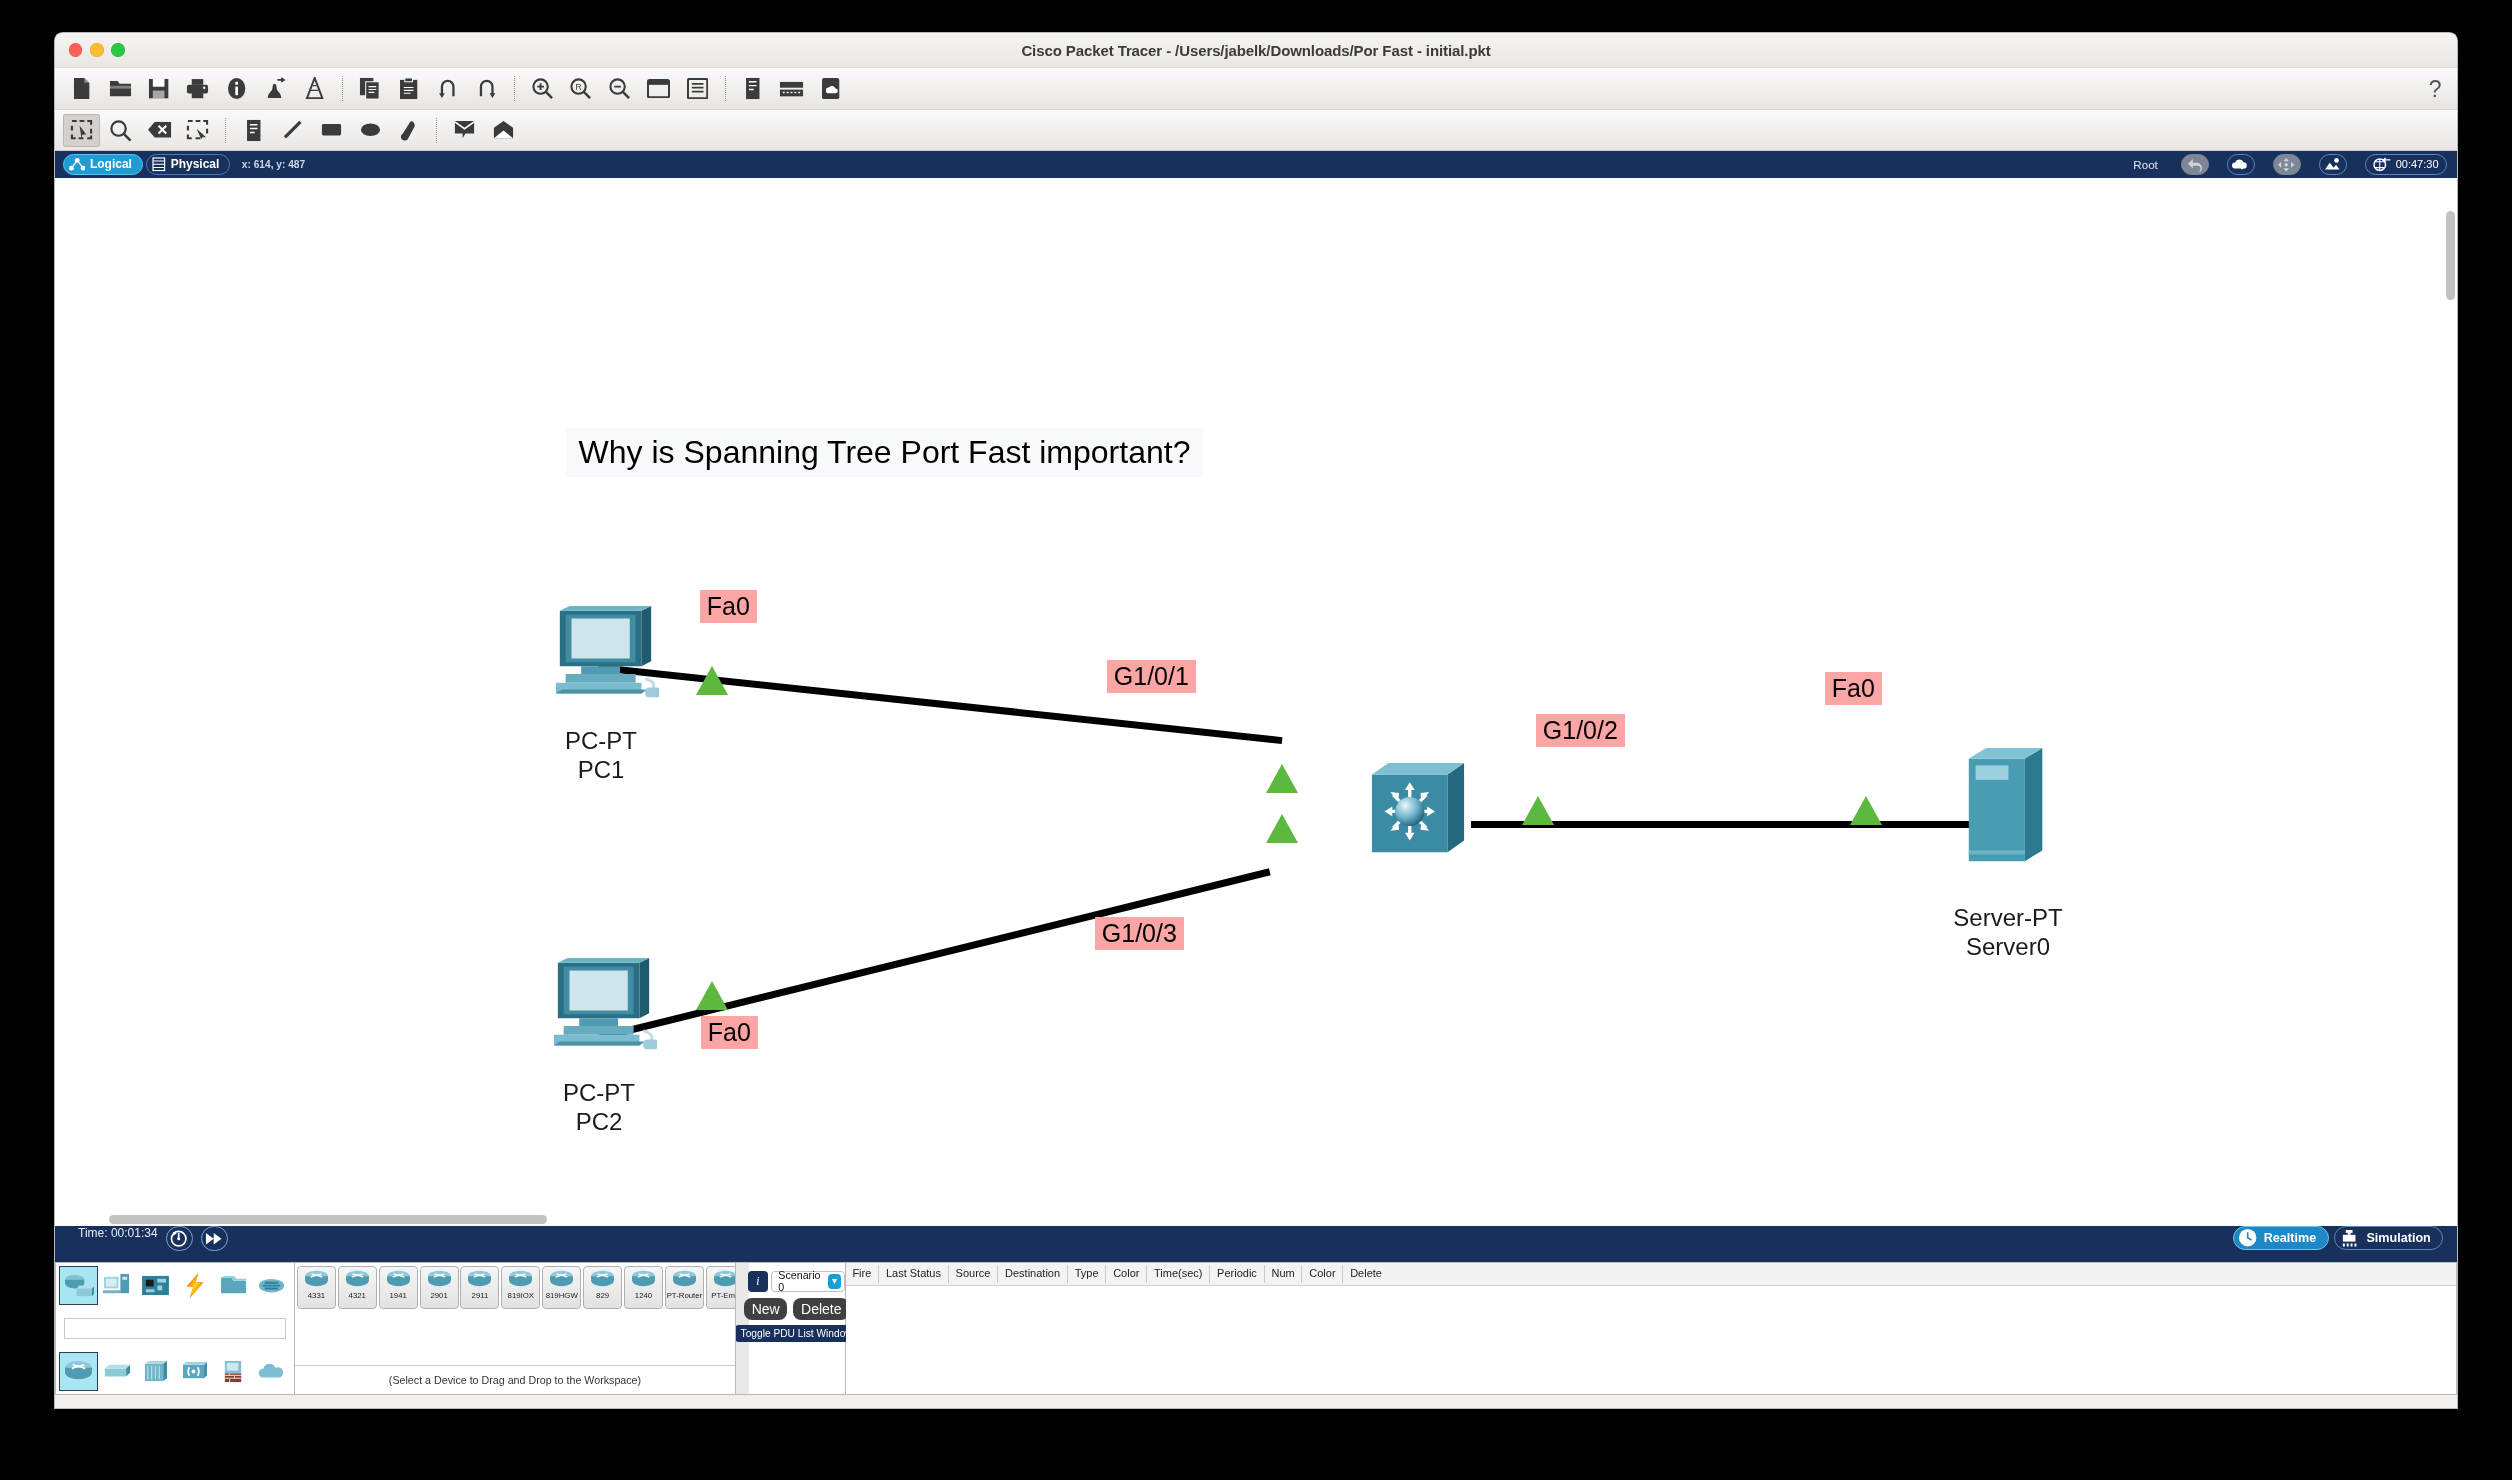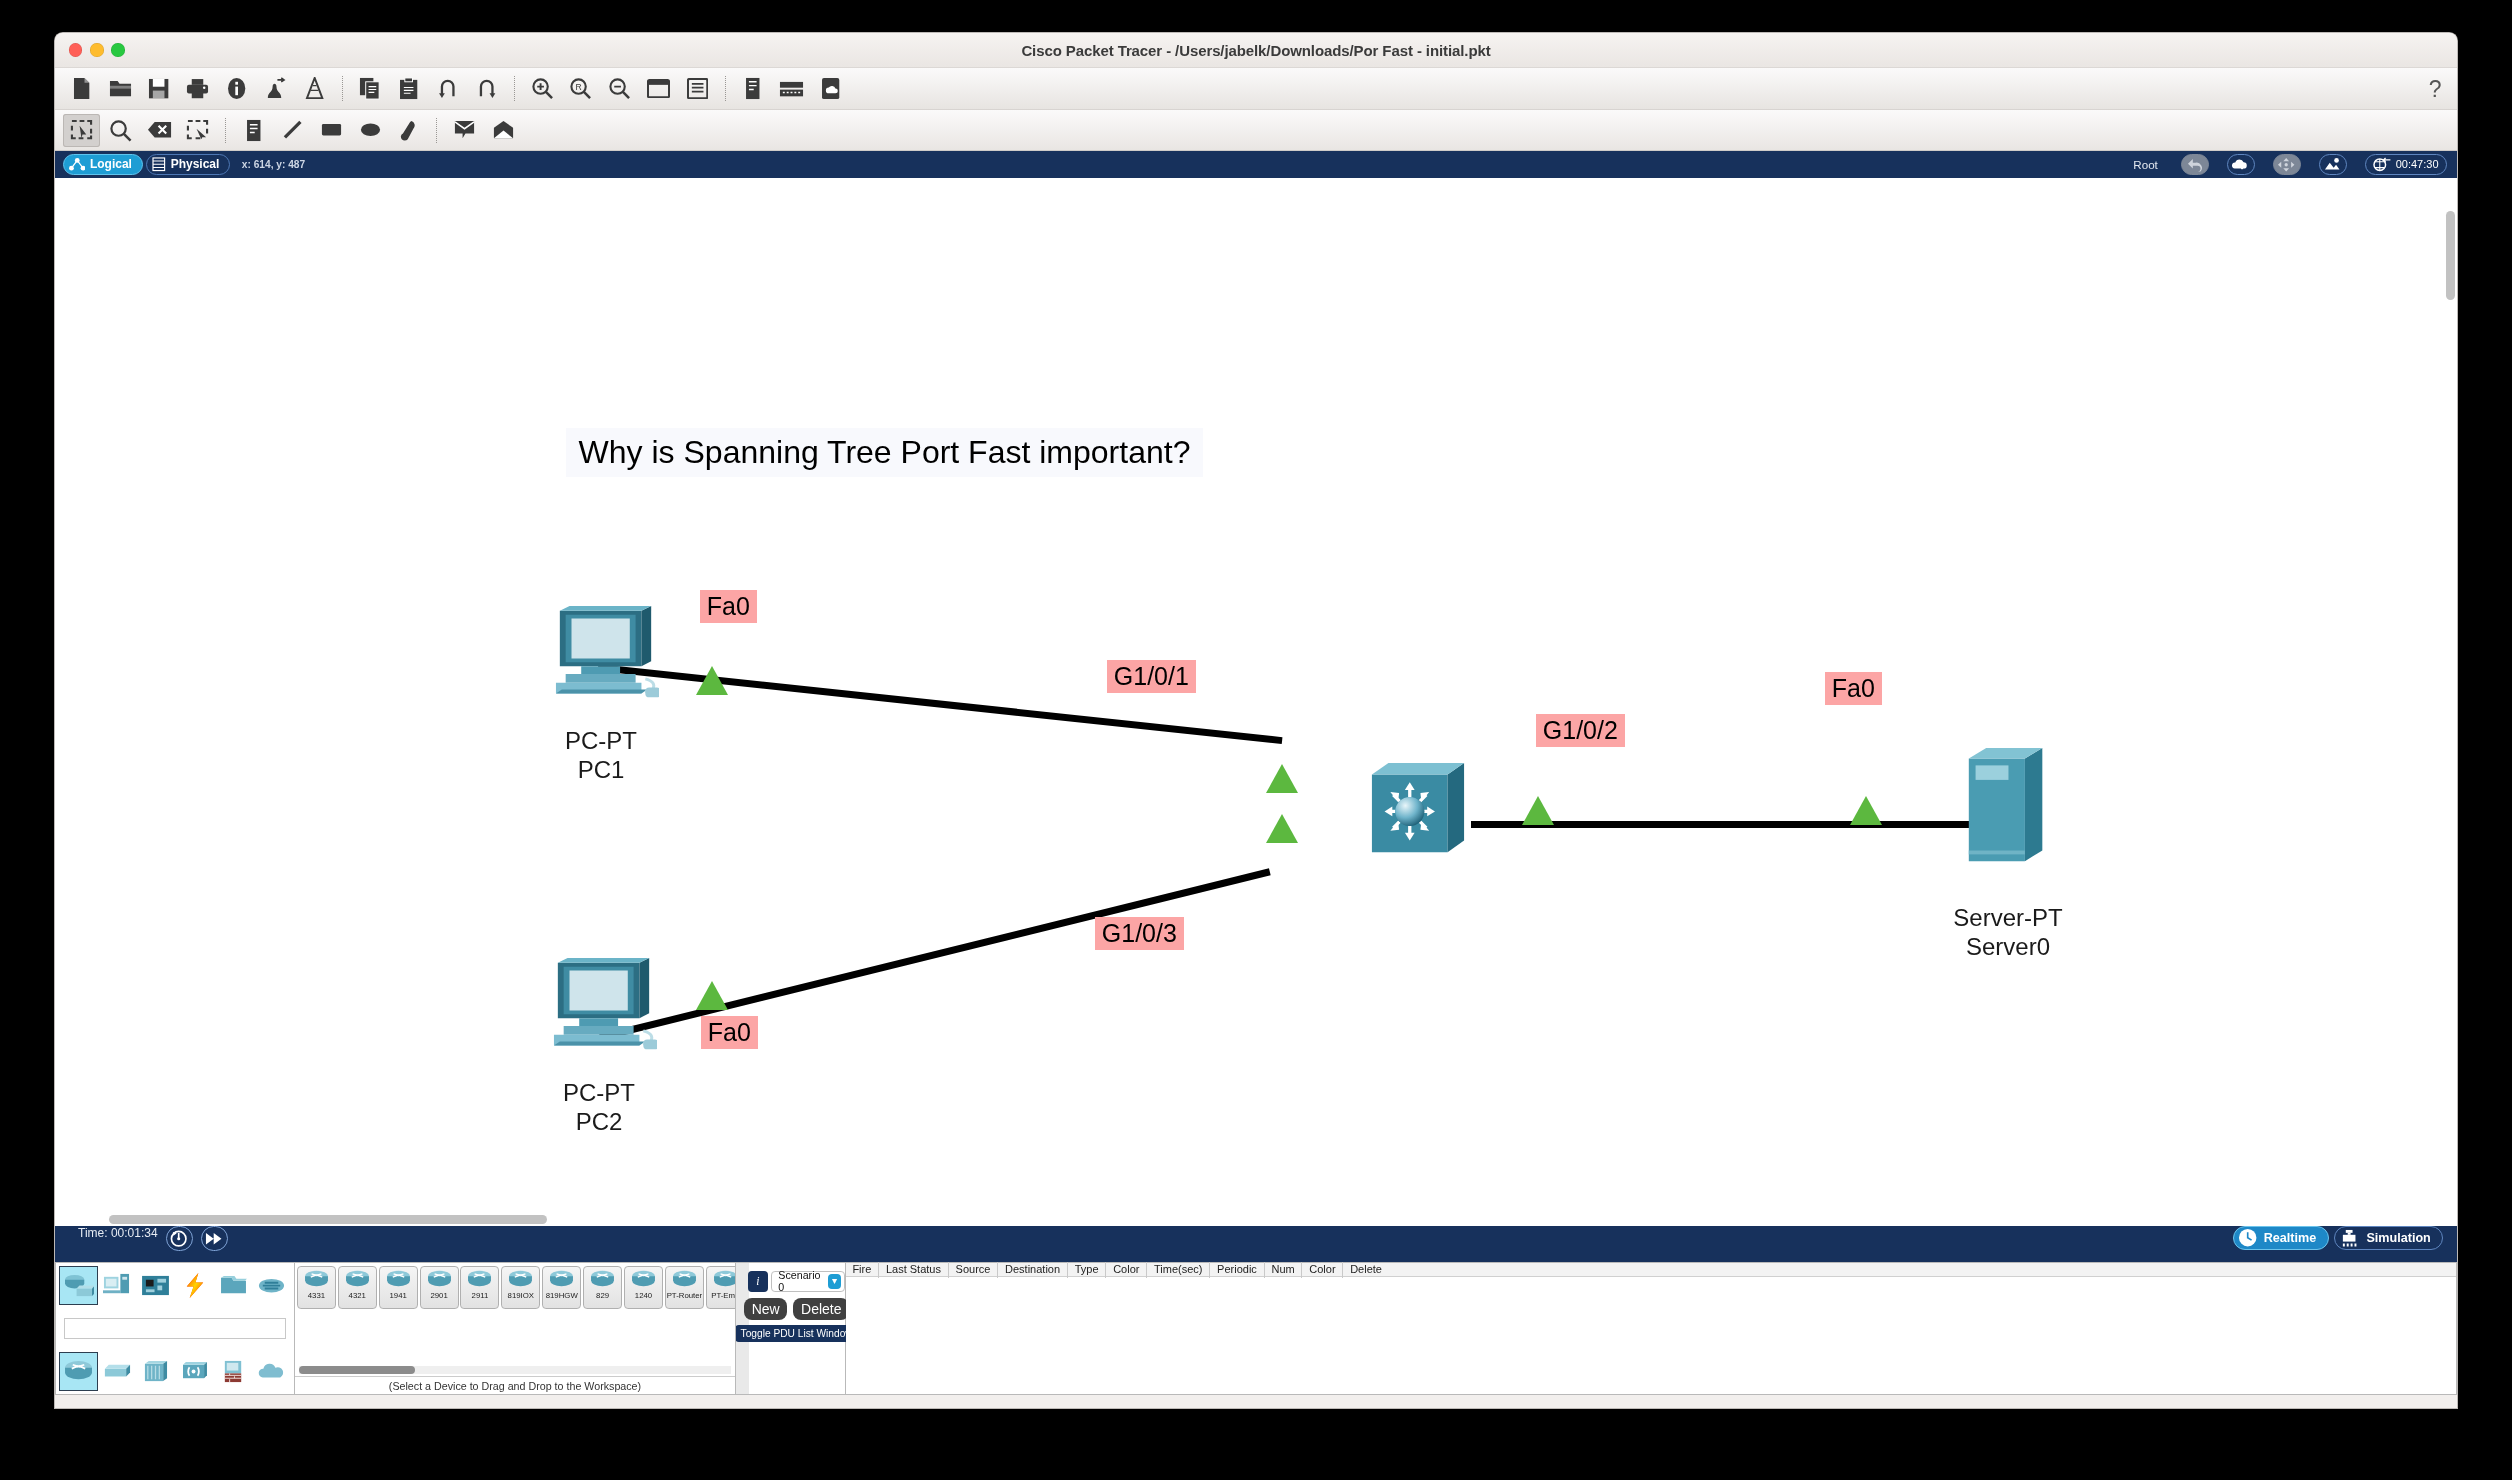--- a/index.html
+++ b/index.html
@@ -209,21 +209,21 @@
     display: flex; flex-direction: column; align-items: center; justify-content: flex-start;
     padding-top: 1.9px; flex: 0 0 auto;
   }
   .model .nm { font-size: 7.8px; color: #222; margin-top: 1px; white-space: nowrap; }
   .models-sb {
     position: absolute; left: 3.9px; right: 3.9px; bottom: 20.4px; height: 7.8px;
     background: #efefef;
   }
   .models-sb .th { width: 116px; height: 7.8px; background: #8c8c8c; border-radius: 3.9px; }
   .models-hint {
-    position: absolute; bottom: 0; left: 0; right: 0; height: 18px;
+    position: absolute; bottom: 0; left: 0; right: 0; height: 29px;
     background: #fff; border-top: 1px solid #ccc;
     display: flex; align-items: center; justify-content: center;
     font-size: 10.7px; color: #333;
   }
   .splitter {
     width: 12.6px; background: #e9e9e9; border-top: 1px solid #b9b9b9;
     border-bottom: 1px solid #b9b9b9;
     display: flex; align-items: center; justify-content: center;
   }
   .scenario {
@@ -252,21 +252,21 @@
   }
   .sc-wide {
     background: #17315c; color: #fff; font-size: 10.2px;
     border-radius: 3.9px; padding: 2.9px 5.8px; white-space: nowrap;
   }
   .pdu {
     flex: 1; background: #fff; border: 1px solid #b9b9b9; border-left: none;
     display: flex; flex-direction: column;
   }
   .pdu-head {
-    display: flex; height: 14px; align-items: center;
+    display: flex; height: 23px; align-items: center;
     background: #f3f3f3; border-bottom: 1px solid #d0d0d0;
     font-size: 11px; color: #222;
   }
   .pdu-head span { padding: 0 6.8px; border-right: 1px solid #c9c9c9; line-height: 17.5px; }
   .pdu-head span:last-child { border-right: none; }
 </style>
 </head>
 <body>
 
 <div class="app-window">

